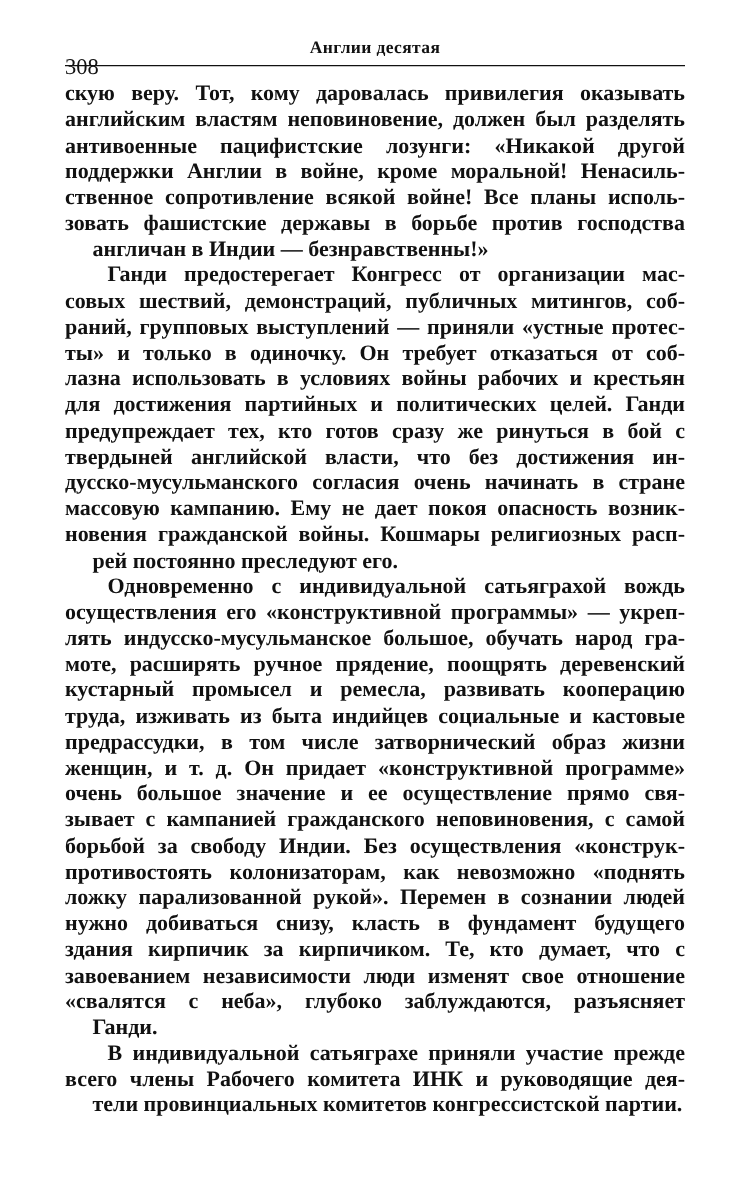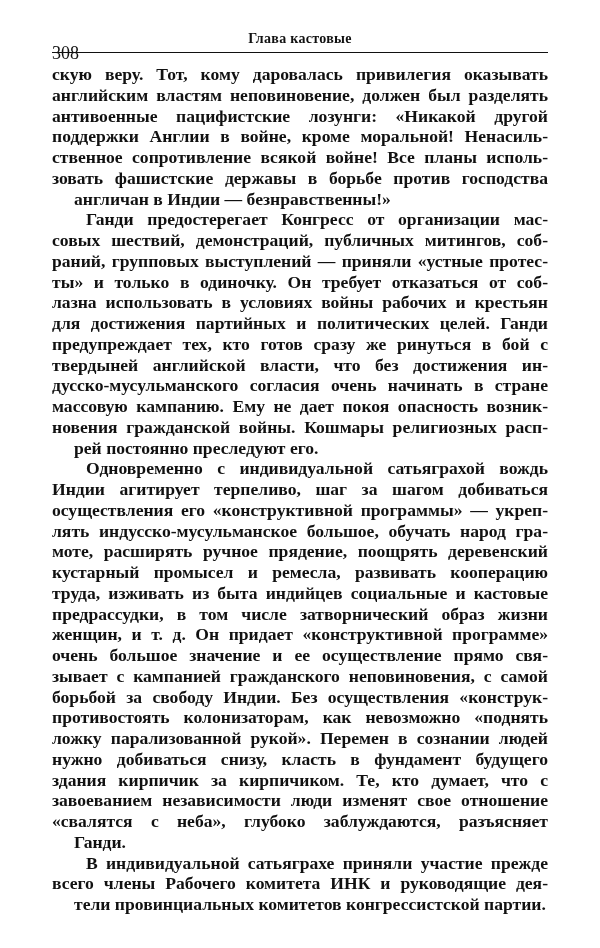--- a/index.html
+++ b/index.html
@@ -14,21 +14,21 @@
   .line { display:block; text-align:justify; text-align-last:justify; white-space:nowrap; height:20.75px; }
   .line.last { text-align-last:left;margin-left:22px; }
   .line.indent { padding-left:34px; }
 </style>
 </head>
 <body>
 
 <div class="page">
   <div class="running-head">
     <span class="page-number">308</span>
-    <span class="chapter-title">Глава кастовые</span>
+    <span class="chapter-title">Англии десятая</span>
   </div>
   <div class="rule"></div>
   <div class="body-text" id="body-text">
       <div class="paragraph">
         <span class="line">скую веру. Тот, кому даровалась привилегия оказывать</span>
         <span class="line">английским властям неповиновение, должен был разделять</span>
         <span class="line">антивоенные пацифистские лозунги: «Никакой другой</span>
         <span class="line">поддержки Англии в войне, кроме моральной! Ненасиль-</span>
         <span class="line">ственное сопротивление всякой войне! Все планы исполь-</span>
         <span class="line">зовать фашистские державы в борьбе против господства</span>
@@ -43,21 +43,20 @@
         <span class="line">для достижения партийных и политических целей. Ганди</span>
         <span class="line">предупреждает тех, кто готов сразу же ринуться в бой с</span>
         <span class="line">твердыней английской власти, что без достижения ин-</span>
         <span class="line">дусско-мусульманского согласия очень начинать в стране</span>
         <span class="line">массовую кампанию. Ему не дает покоя опасность возник-</span>
         <span class="line">новения гражданской войны. Кошмары религиозных расп-</span>
         <span class="line last">рей постоянно преследуют его.</span>
       </div>
       <div class="paragraph">
         <span class="line indent">Одновременно с индивидуальной сатьяграхой вождь</span>
-        <span class="line">Индии агитирует терпеливо, шаг за шагом добиваться</span>
         <span class="line">осуществления его «конструктивной программы» — укреп-</span>
         <span class="line">лять индусско-мусульманское большое, обучать народ гра-</span>
         <span class="line">моте, расширять ручное прядение, поощрять деревенский</span>
         <span class="line">кустарный промысел и ремесла, развивать кооперацию</span>
         <span class="line">труда, изживать из быта индийцев социальные и кастовые</span>
         <span class="line">предрассудки, в том числе затворнический образ жизни</span>
         <span class="line">женщин, и т. д. Он придает «конструктивной программе»</span>
         <span class="line">очень большое значение и ее осуществление прямо свя-</span>
         <span class="line">зывает с кампанией гражданского неповиновения, с самой</span>
         <span class="line">борьбой за свободу Индии. Без осуществления «конструк-</span>

